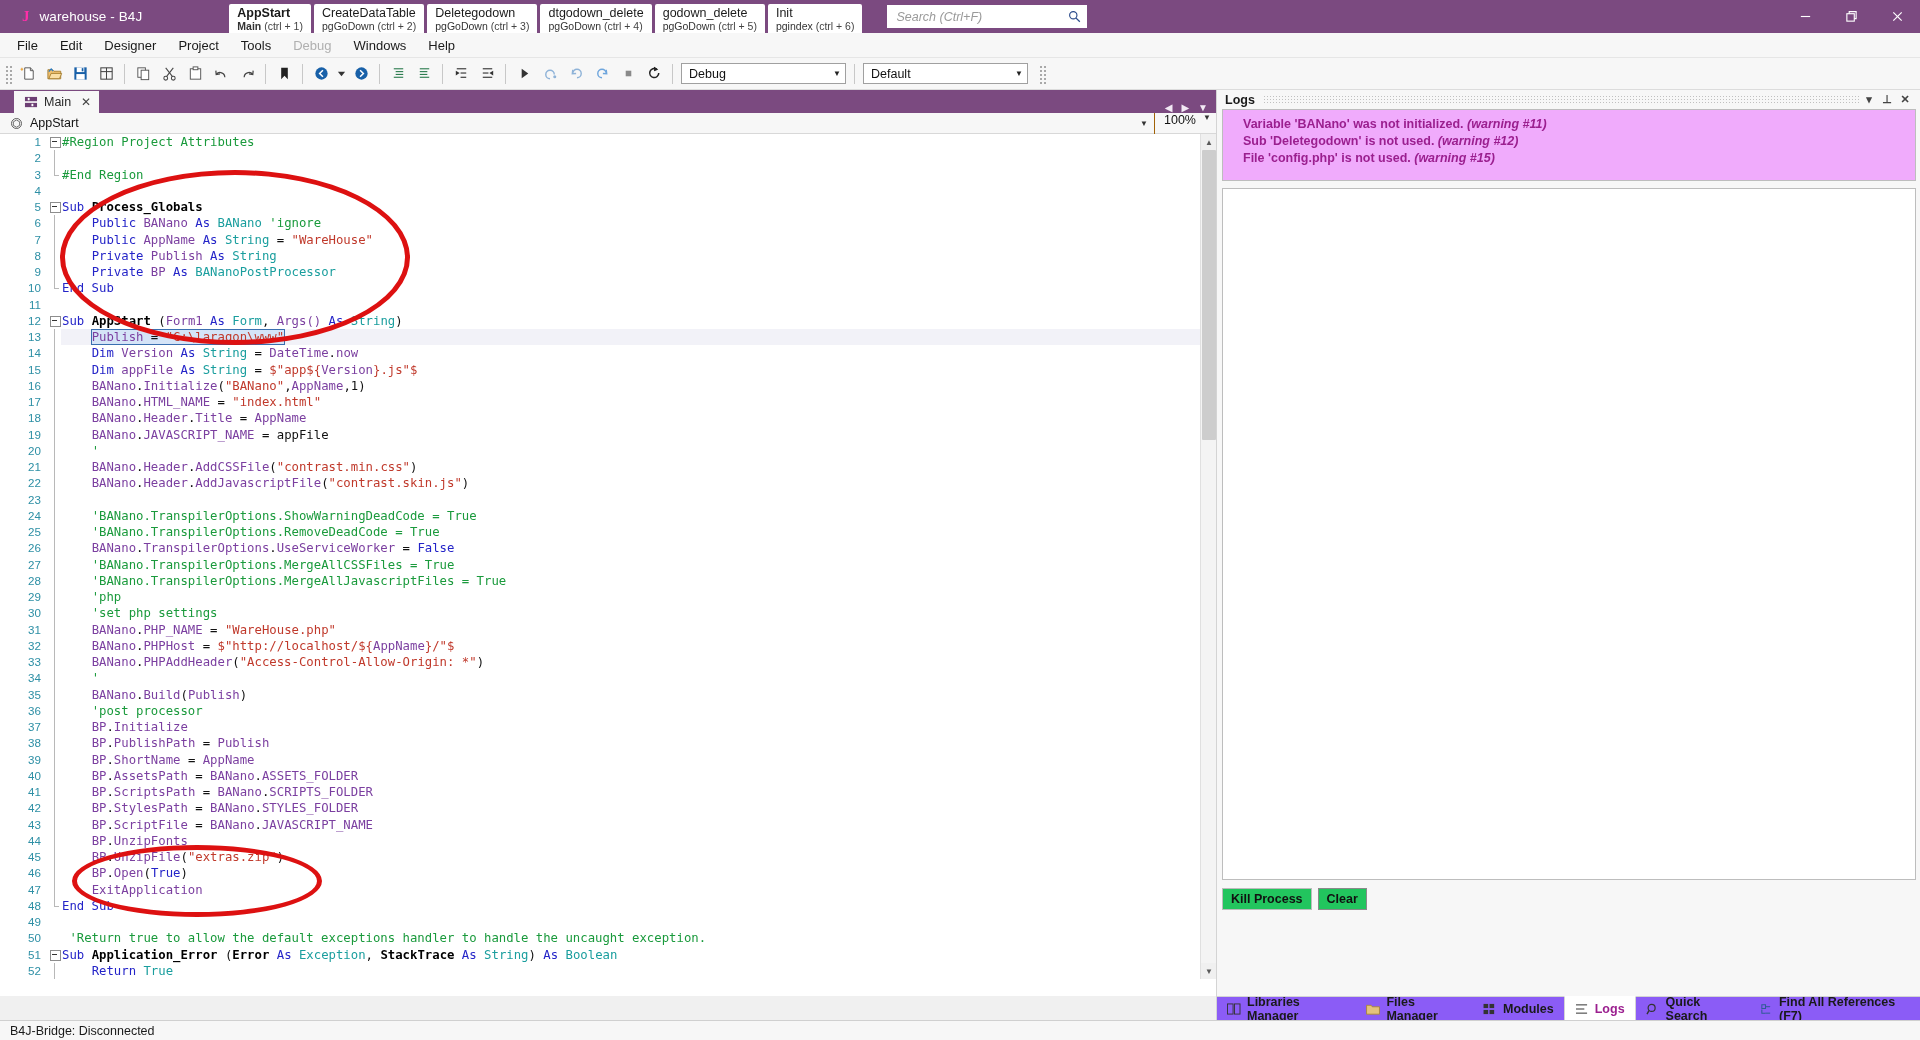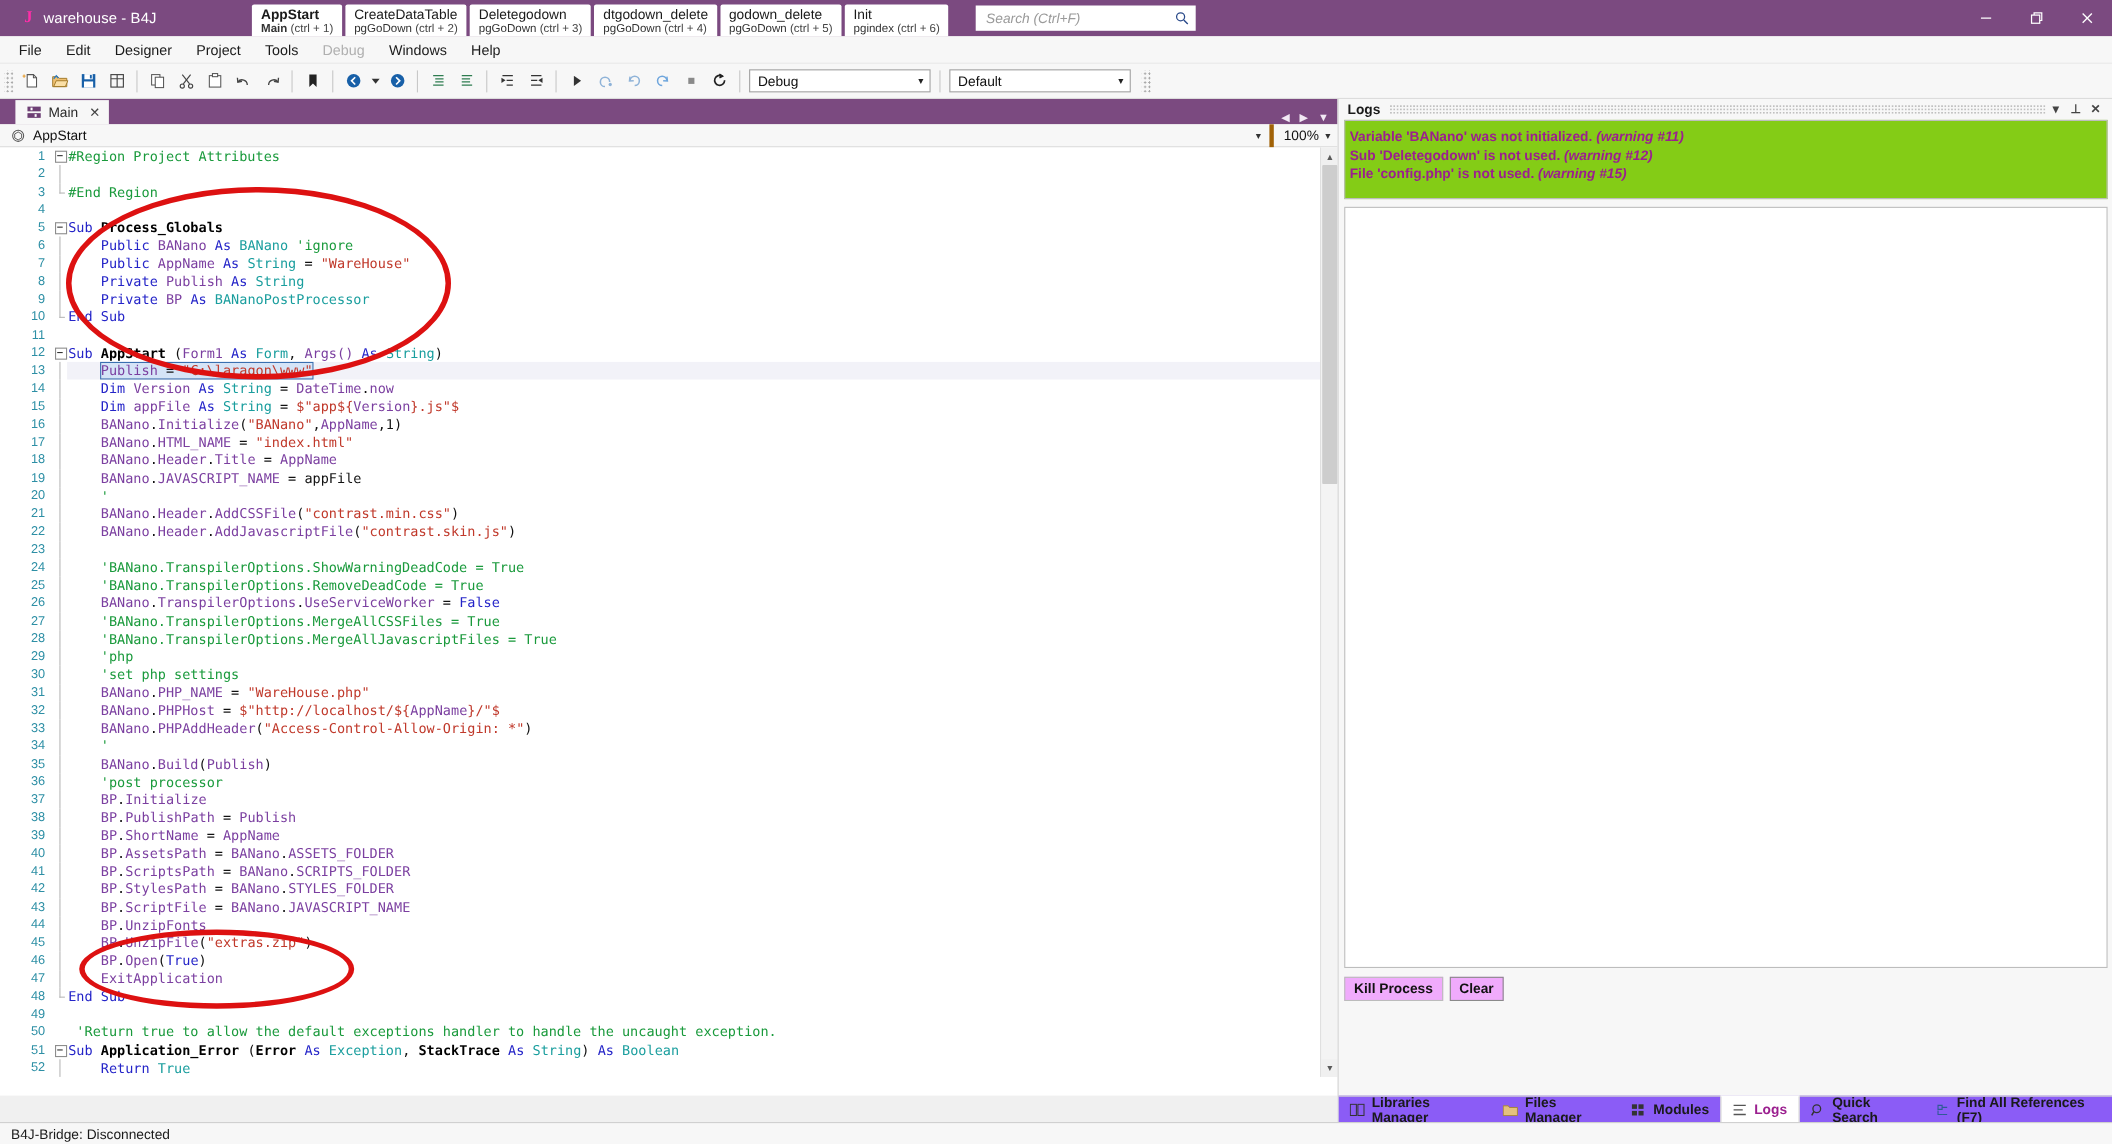--- a/index.html
+++ b/index.html
@@ -109,23 +109,23 @@
     position: absolute; left: 0; top: 113px; width: 1216px; height: 21px;
     background: #f7f7f7; display: flex; align-items: center;
     border-bottom: 1px solid #d8d8d8;
   }
   #subheader-combo {
     flex: 1; height: 21px; display: flex; align-items: center;
     padding: 0 6px 0 10px; font-size: 12.5px; color: #111; cursor: pointer;
   }
   #subheader-combo .sh-arrow { margin-left: auto; font-size: 8px; color: #333; }
   #zoom-combo {
-    width: 62px; height: 21px; display: flex; align-items: center;
+    width: 62px; height: 21px; display: flex; 
     padding: 0 5px 0 9px; font-size: 12.5px; color: #111;
-    border-left: 4px solid #a16207; cursor: pointer;
+    border-left: 1px solid #a16207; cursor: pointer;
   }
   #zoom-combo .zc-arrow { margin-left: auto; font-size: 8px; color: #333; }
 
   
   #code-area {
     position: absolute; left: 0; top: 134px; width: 1216px; height: 862px;
     background: #ffffff; overflow: hidden;
   }
   #code-inner { position: relative; width: 100%; height: 845px; overflow: hidden; }
   .code-line {
@@ -199,34 +199,34 @@
   #logs-header .lh-title { font-size: 12.5px; color: #1a1a1a; margin-right: 8px; }
   #logs-header .lh-dots {
     flex: 1; height: 9px;
     background-image: radial-gradient(circle, #c0c0c0 0.7px, transparent 0.8px);
     background-size: 3px 3px;
   }
   #logs-header .lh-btn { width: 18px; text-align: center; font-size: 11px; color: #444; cursor: pointer; }
 
   #warnings-box {
     position: absolute; left: 5px; top: 19px; width: 694px; height: 72px;
-    background: #84cc16; border: 1px solid #bdbdbd; padding: 6px 4px;
+    background: #f0abfc; border: 1px solid #bdbdbd; padding: 6px 20px;
   }
   .warn-line { font-size: 12.5px; color: #9b1f8f; line-height: 16px; margin-bottom: 1px; }
   .warn-line em { font-style: italic; }
 
   #log-output {
     position: absolute; left: 5px; top: 98px; width: 694px; height: 692px;
     background: #ffffff; border: 1px solid #bdbdbd;
   }
   #log-buttons {
     position: absolute; left: 5px; top: 798px; display: flex; gap: 6px; align-items: center;
   }
   .log-btn {
-    background: #f0abfc; border: 1px solid #bcbcbc; font-size: 12.5px;
+    background: #22c55e; border: 1px solid #bcbcbc; font-size: 12.5px;
     color: #111; padding: 3px 8px; cursor: pointer;
     font-family: "Liberation Sans", sans-serif;
   }
   .log-btn.raised { border: 1px solid #8a8a8a; }
 
   #panel-tabs {
     position: absolute; left: 0; bottom: 0; width: 704px; height: 24px;
     display: flex; align-items: center; border-top: 1px solid #d4d4d4;
     background: #8b5cf6;
   }

